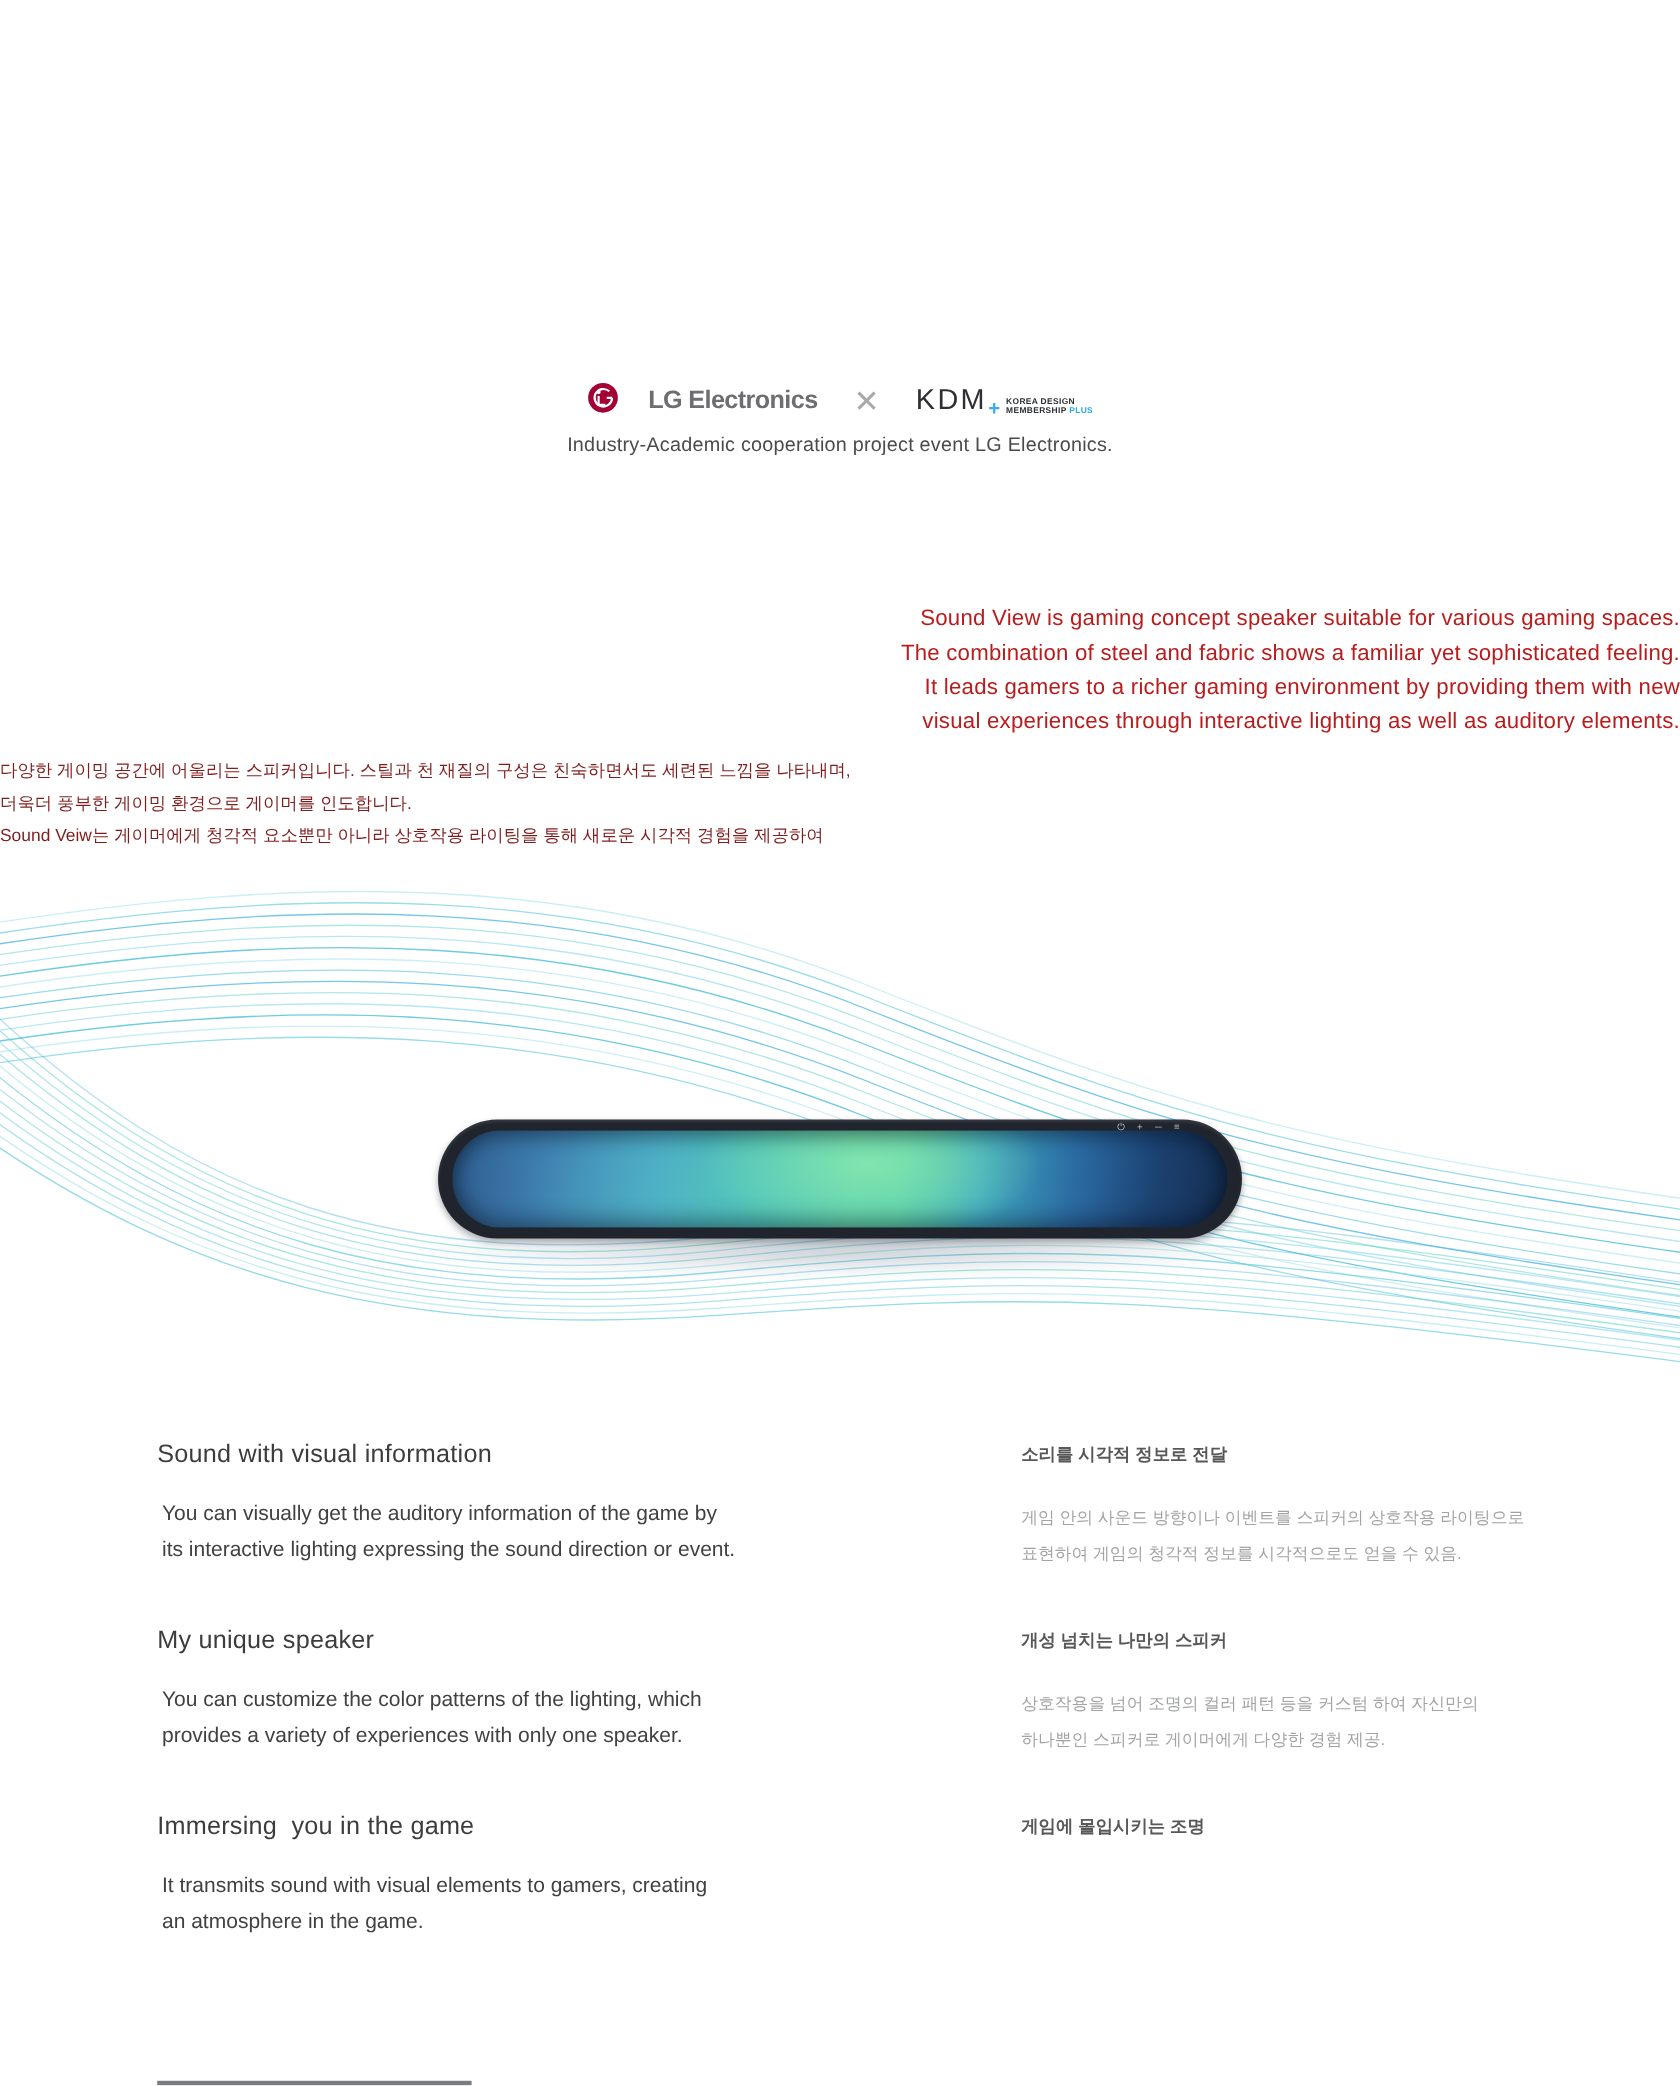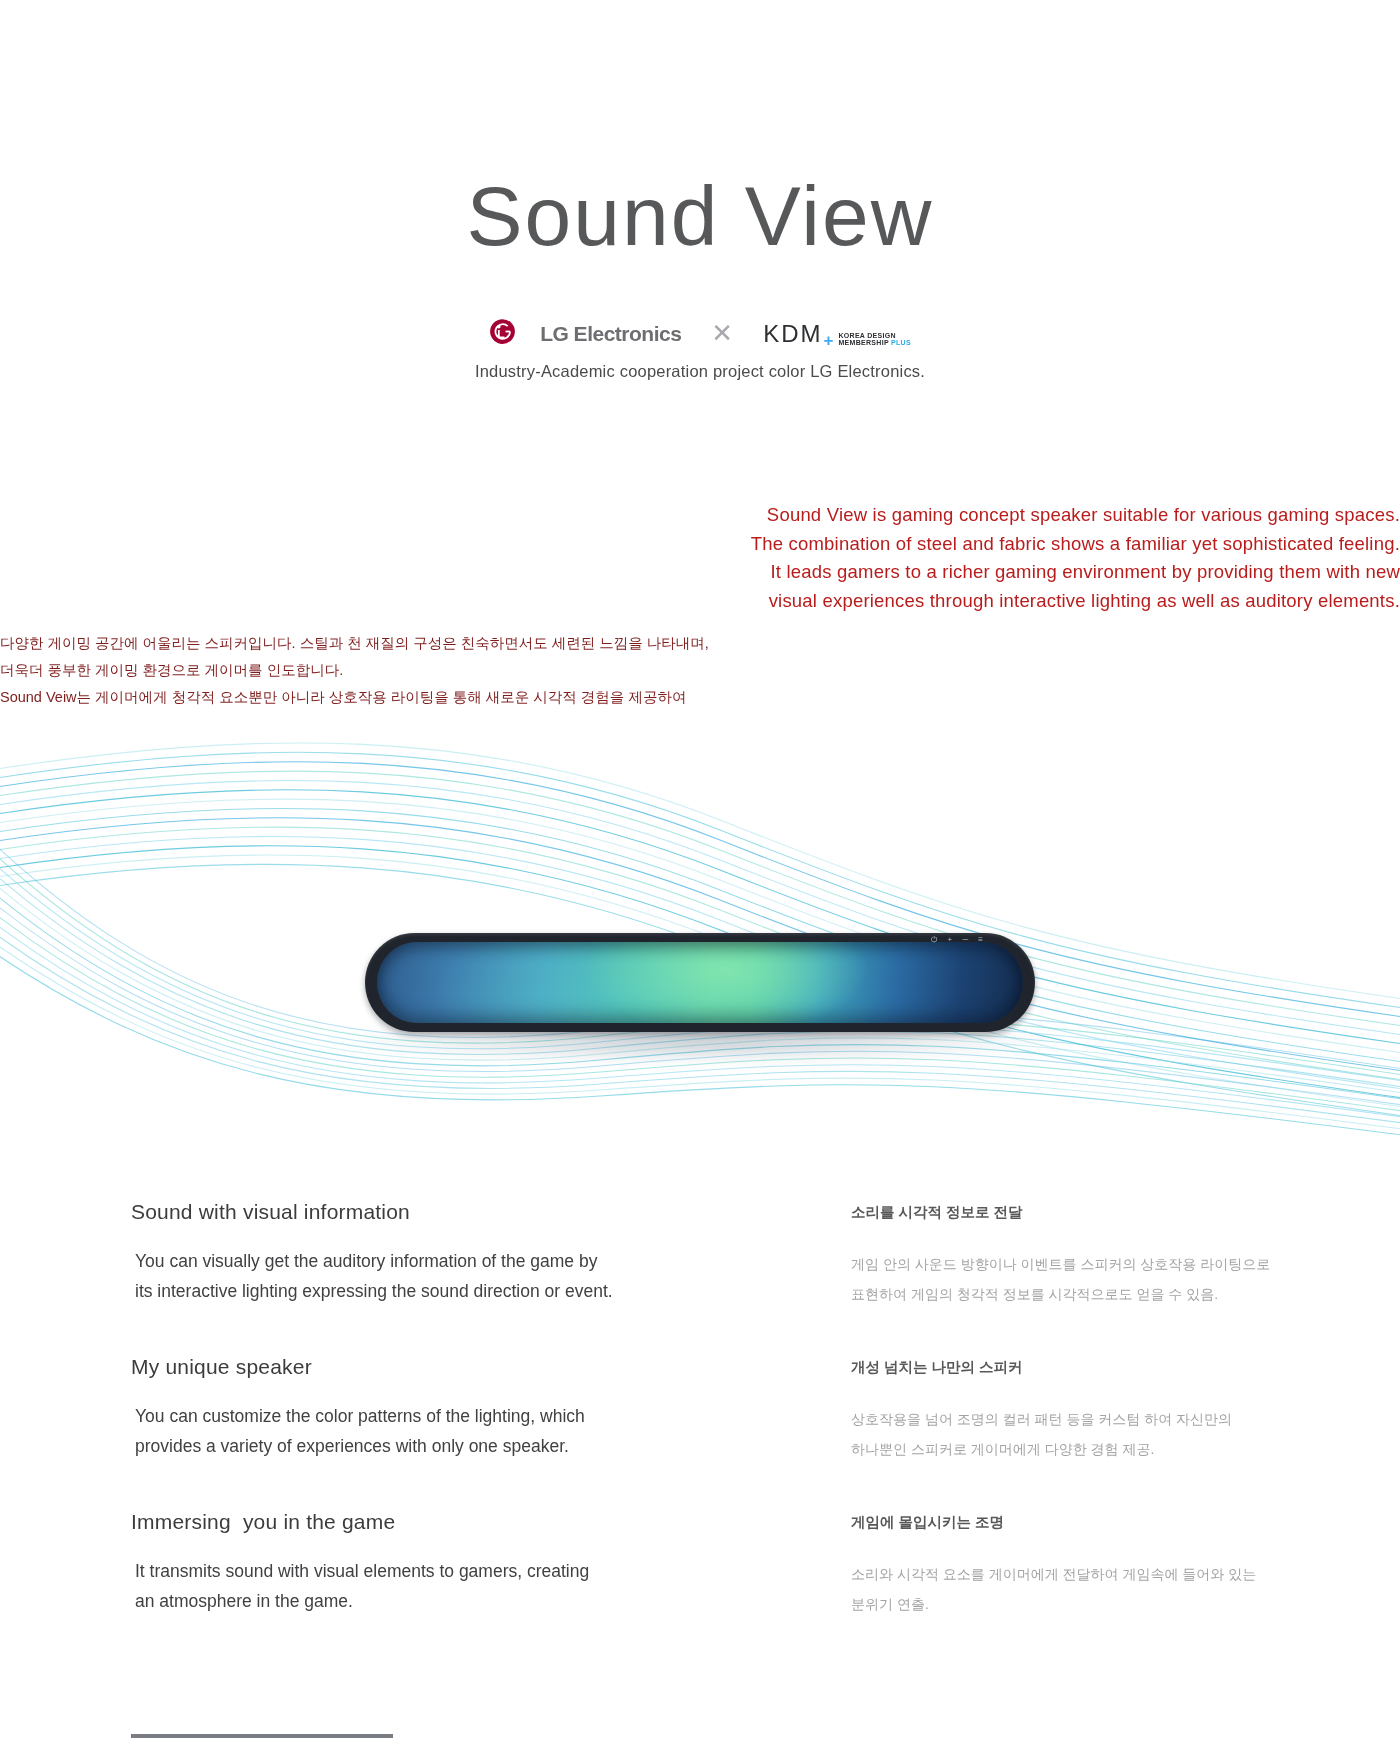--- a/index.html
+++ b/index.html
@@ -78,21 +78,20 @@
   .bottom-sliver{
     position:absolute;left:131px;top:1734px;width:262px;height:4px;
     background:#53575e;opacity:.78;
   }
 </style>
 </head>
 <body>
 
 <div class="canvas">
 
-  <h1 class="hero-title">Sound View</h1>
 
   <div class="partners">
     <div class="lg-group">
       <span>
         <svg viewBox="0 0 48 48" width="27" height="27" aria-hidden="true">
           <circle cx="24" cy="24" r="22" fill="#a50034"></circle>
           <circle cx="17.5" cy="15.5" r="3.1" fill="#ffffff"></circle>
           <path d="M17.5 21.5 V34.5 H27.5" stroke="#ffffff" stroke-width="3.2" fill="none"></path>
           <path d="M37.5 24 a13 13 0 1 1 -4.2 -9.6" stroke="#ffffff" stroke-width="3.2" fill="none"></path>
           <path d="M37.5 24 h-8" stroke="#ffffff" stroke-width="3.2"></path>
@@ -104,21 +103,21 @@
     <div class="kdm-group">
       <span class="kdm-name">KDM</span>
       <span class="kdm-plus">+</span>
       <span class="kdm-tagline">
         <span class="kdm-tag1">KOREA DESIGN</span>
         <span class="kdm-tag2"><span>MEMBERSHIP </span><span class="plus-blue">PLUS</span></span>
       </span>
     </div>
   </div>
 
-  <div class="hero-caption">Industry-Academic cooperation project color LG Electronics.</div>
+  <div class="hero-caption">Industry-Academic cooperation project event LG Electronics.</div>
 
   <div class="intro-en">
     <div>Sound View is gaming concept speaker suitable for various gaming spaces.</div>
     <div>The combination of steel and fabric shows a familiar yet sophisticated feeling.</div>
     <div>It leads gamers to a richer gaming environment by providing them with new</div>
     <div>visual experiences through interactive lighting as well as auditory elements.</div>
   </div>
 
   <div class="intro-ko">
     <div>다양한 게이밍 공간에 어울리는 스피커입니다. 스틸과 천 재질의 구성은 친숙하면서도 세련된 느낌을 나타내며,</div>
@@ -231,17 +230,16 @@
     <h4>개성 넘치는 나만의 스피커</h4>
     <p><span>상호작용을 넘어 조명의 컬러 패턴 등을 커스텀 하여 자신만의</span><br><span>하나뿐인 스피커로 게이머에게 다양한 경험 제공.</span></p>
   </div>
 
   <div class="feat-en row3">
     <h3>Immersing  you in the game</h3>
     <p><span>It transmits sound with visual elements to gamers, creating</span><br><span>an atmosphere in the game.</span></p>
   </div>
   <div class="feat-ko row3">
     <h4>게임에 몰입시키는 조명</h4>
-    <p><span>소리와 시각적 요소를 게이머에게 전달하여 게임속에 들어와 있는</span><br><span>분위기 연출.</span></p>
   </div>
 
   <div class="bottom-sliver"></div>
 </div>
 
 </body></html>

